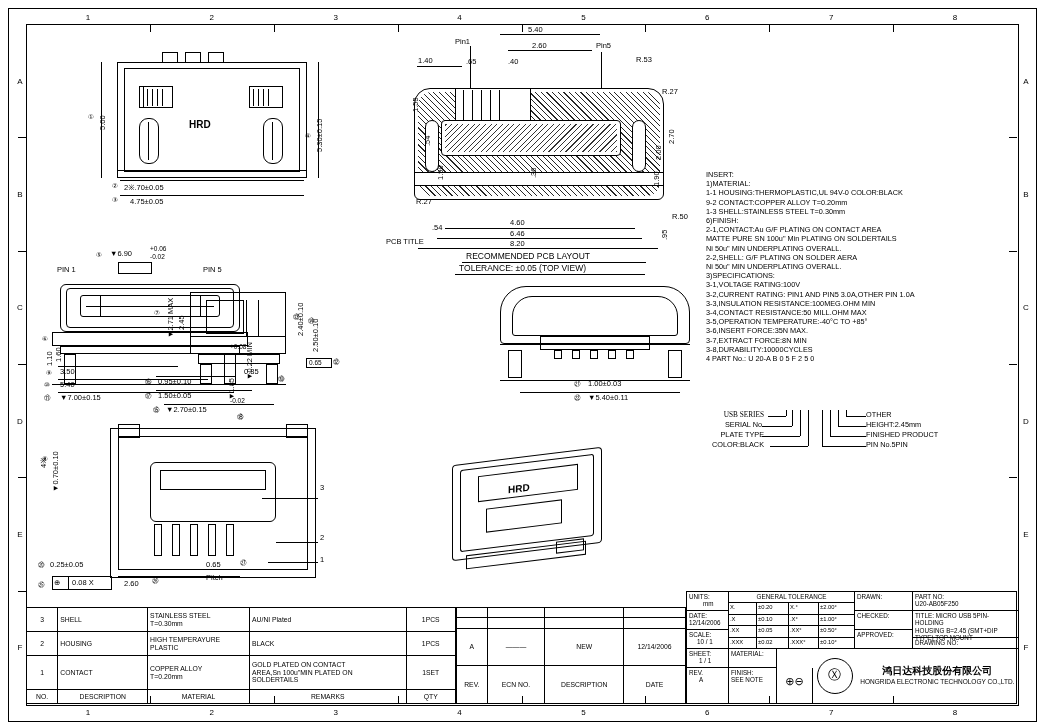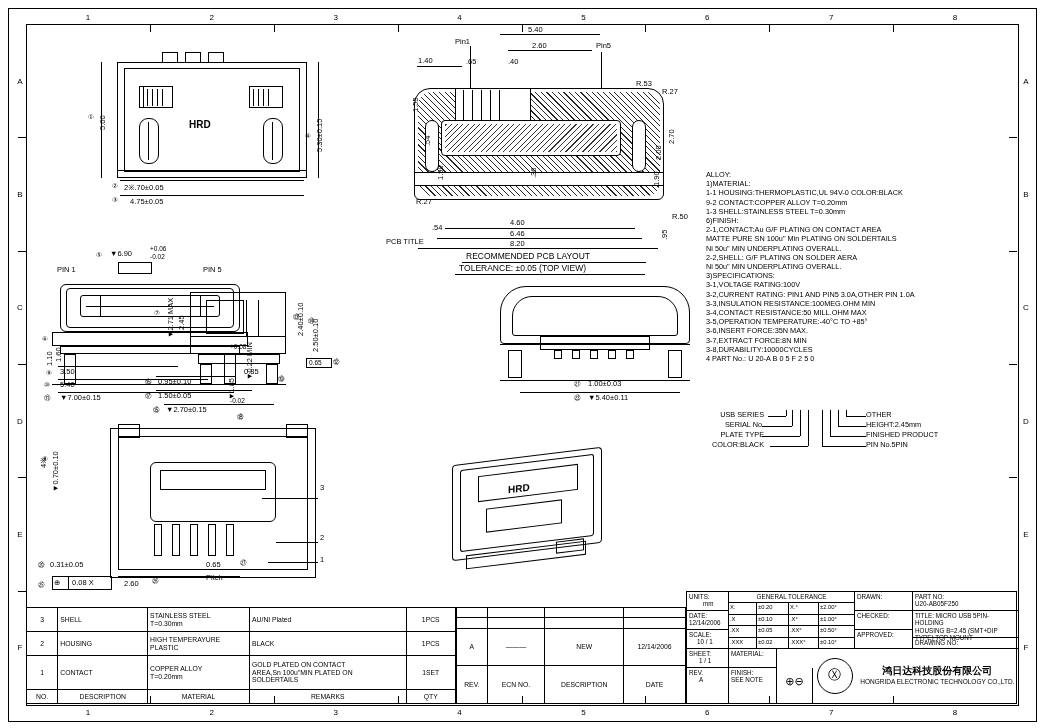--- a/index.html
+++ b/index.html
@@ -189,21 +189,21 @@
     <div class="ln v1" style="left:601px;top:52px;height:36px;"></div>
 
     <div class="ln h1" style="left:500px;top:34px;width:100px;"></div>
     <div class="t" style="left:528px;top:26px;">5.40</div>
     <div class="ln h1" style="left:508px;top:50px;width:84px;"></div>
     <div class="t" style="left:532px;top:42px;">2.60</div>
     <div class="ln h1" style="left:417px;top:66px;width:45px;"></div>
     <div class="t" style="left:418px;top:57px;">1.40</div>
     <div class="t" style="left:466px;top:58px;">.65</div>
     <div class="t" style="left:508px;top:58px;">.40</div>
-    <div class="t" style="left:636px;top:80px;">R.53</div>
+    <div class="t" style="left:636px;top:56px;">R.53</div>
     <div class="t" style="left:662px;top:88px;">R.27</div>
     <div class="t" style="left:416px;top:198px;">R.27</div>
 
     <div class="vt" style="left:412px;top:112px;">1.55</div>
     <div class="vt" style="left:424px;top:146px;">.54</div>
     <div class="vt" style="left:437px;top:180px;">1.90</div>
     <div class="vt" style="left:653px;top:186px;">1.90</div>
     <div class="vt" style="left:668px;top:144px;">2.70</div>
     <div class="vt" style="left:655px;top:160px;">2.00</div>
     <div class="vt" style="left:530px;top:178px;">.36</div>
@@ -345,21 +345,21 @@
     <div class="vt" style="left:40px;top:468px;">4※</div>
 
     <div class="t" style="left:320px;top:484px;">3</div>
     <div class="ln h1" style="left:262px;top:498px;width:56px;"></div>
     <div class="t" style="left:320px;top:534px;">2</div>
     <div class="ln h1" style="left:276px;top:542px;width:42px;"></div>
     <div class="t" style="left:320px;top:556px;">1</div>
     <div class="ln h1" style="left:268px;top:562px;width:50px;"></div>
 
     <div class="t6" style="left:38px;top:562px;">⑳</div>
-    <div class="t" style="left:50px;top:561px;">0.31±0.05</div>
+    <div class="t" style="left:50px;top:561px;">0.25±0.05</div>
     <div class="t6" style="left:38px;top:582px;">㉕</div>
     <div class="box" style="left:52px;top:576px;width:60px;height:14px;"></div>
     <div class="ln v1" style="left:68px;top:576px;height:14px;"></div>
     <div class="t" style="left:54px;top:579px;">⊕</div>
     <div class="t" style="left:72px;top:579px;">0.08  X</div>
     <div class="t" style="left:124px;top:580px;">2.60</div>
     <div class="t6" style="left:152px;top:578px;">㉖</div>
     <div class="ln h1" style="left:118px;top:576px;width:122px;"></div>
     <div class="t" style="left:206px;top:561px;">0.65</div>
     <div class="t6" style="left:240px;top:560px;">㉗</div>
@@ -370,21 +370,21 @@
     <div class="box" style="left:452px;top:456px;width:150px;height:96px;border-radius:4px;transform:skewY(-7deg);"></div>
     <div class="box" style="left:460px;top:462px;width:134px;height:82px;border-radius:3px;transform:skewY(-7deg);"></div>
     <div class="box" style="left:478px;top:470px;width:100px;height:26px;transform:skewY(-7deg);"></div>
     <div class="box" style="left:486px;top:504px;width:76px;height:24px;transform:skewY(-7deg);"></div>
     <div class="box" style="left:466px;top:548px;width:120px;height:14px;transform:skewY(-7deg);"></div>
     <div class="box" style="left:556px;top:540px;width:28px;height:12px;transform:skewY(-7deg);"></div>
     <div class="t9 bold" style="left:508px;top:484px;transform:skewY(-7deg);">HRD</div>
   </div>
 
   <div id="notes">
-      <div style="font-weight: normal;">ALLOY:</div>
+      <div style="font-weight: normal;">INSERT:</div>
       <div>1)MATERIAL:</div>
       <div>1-1 HOUSING:THERMOPLASTIC,UL 94V-0 COLOR:BLACK</div>
       <div>9-2 CONTACT:COPPER ALLOY T=0.20mm</div>
       <div>1-3 SHELL:STAINLESS STEEL T=0.30mm</div>
       <div>6)FINISH:</div>
       <div>2-1,CONTACT:Au G/F PLATING ON CONTACT AREA</div>
       <div>             MATTE PURE SN 100u" Min PLATING ON SOLDERTAILS</div>
       <div>             Ni 50u" MIN UNDERPLATING OVERALL.</div>
       <div>2-2,SHELL: G/F PLATING ON SOLDER AERA</div>
       <div>             Ni 50u" MIN UNDERPLATING OVERALL.</div>
@@ -412,21 +412,21 @@
       <div class="ln v1" style="left:102px;top:0px;height:36px;"></div>
       <div class="ln v1" style="left:116px;top:0px;height:36px;"></div>
       <div class="ln v1" style="left:124px;top:0px;height:26px;"></div>
       <div class="ln v1" style="left:132px;top:0px;height:16px;"></div>
       <div class="ln v1" style="left:140px;top:0px;height:6px;"></div>
       <div class="ln h1" style="left:140px;top:6px;width:20px;"></div>
       <div class="ln h1" style="left:132px;top:16px;width:28px;"></div>
       <div class="ln h1" style="left:124px;top:26px;width:36px;"></div>
       <div class="ln h1" style="left:116px;top:36px;width:44px;"></div>
       <div id="pnleft">
-          <div style="position: absolute; right: 242px; top: 0px; white-space: nowrap;">USB SERIES</div>
+          <div style="position: absolute; right: 242px; top: 0px; white-space: nowrap; font-family: Liberation Serif, serif;">USB SERIES</div>
           <div style="position: absolute; right: 242px; top: 10px; white-space: nowrap;">SERIAL No.</div>
           <div style="position: absolute; right: 242px; top: 20px; white-space: nowrap;">PLATE TYPE</div>
           <div style="position: absolute; right: 242px; top: 30px; white-space: nowrap;">COLOR:BLACK</div>
         </div>
       <div id="pnright">
           <div style="position: absolute; left: 160px; top: 0px; white-space: nowrap;">OTHER</div>
           <div style="position: absolute; left: 160px; top: 10px; white-space: nowrap;">HEIGHT:2.45mm</div>
           <div style="position: absolute; left: 160px; top: 20px; white-space: nowrap;">FINISHED PRODUCT</div>
           <div style="position: absolute; left: 160px; top: 30px; white-space: nowrap;">PIN No.5PIN</div>
         </div>

